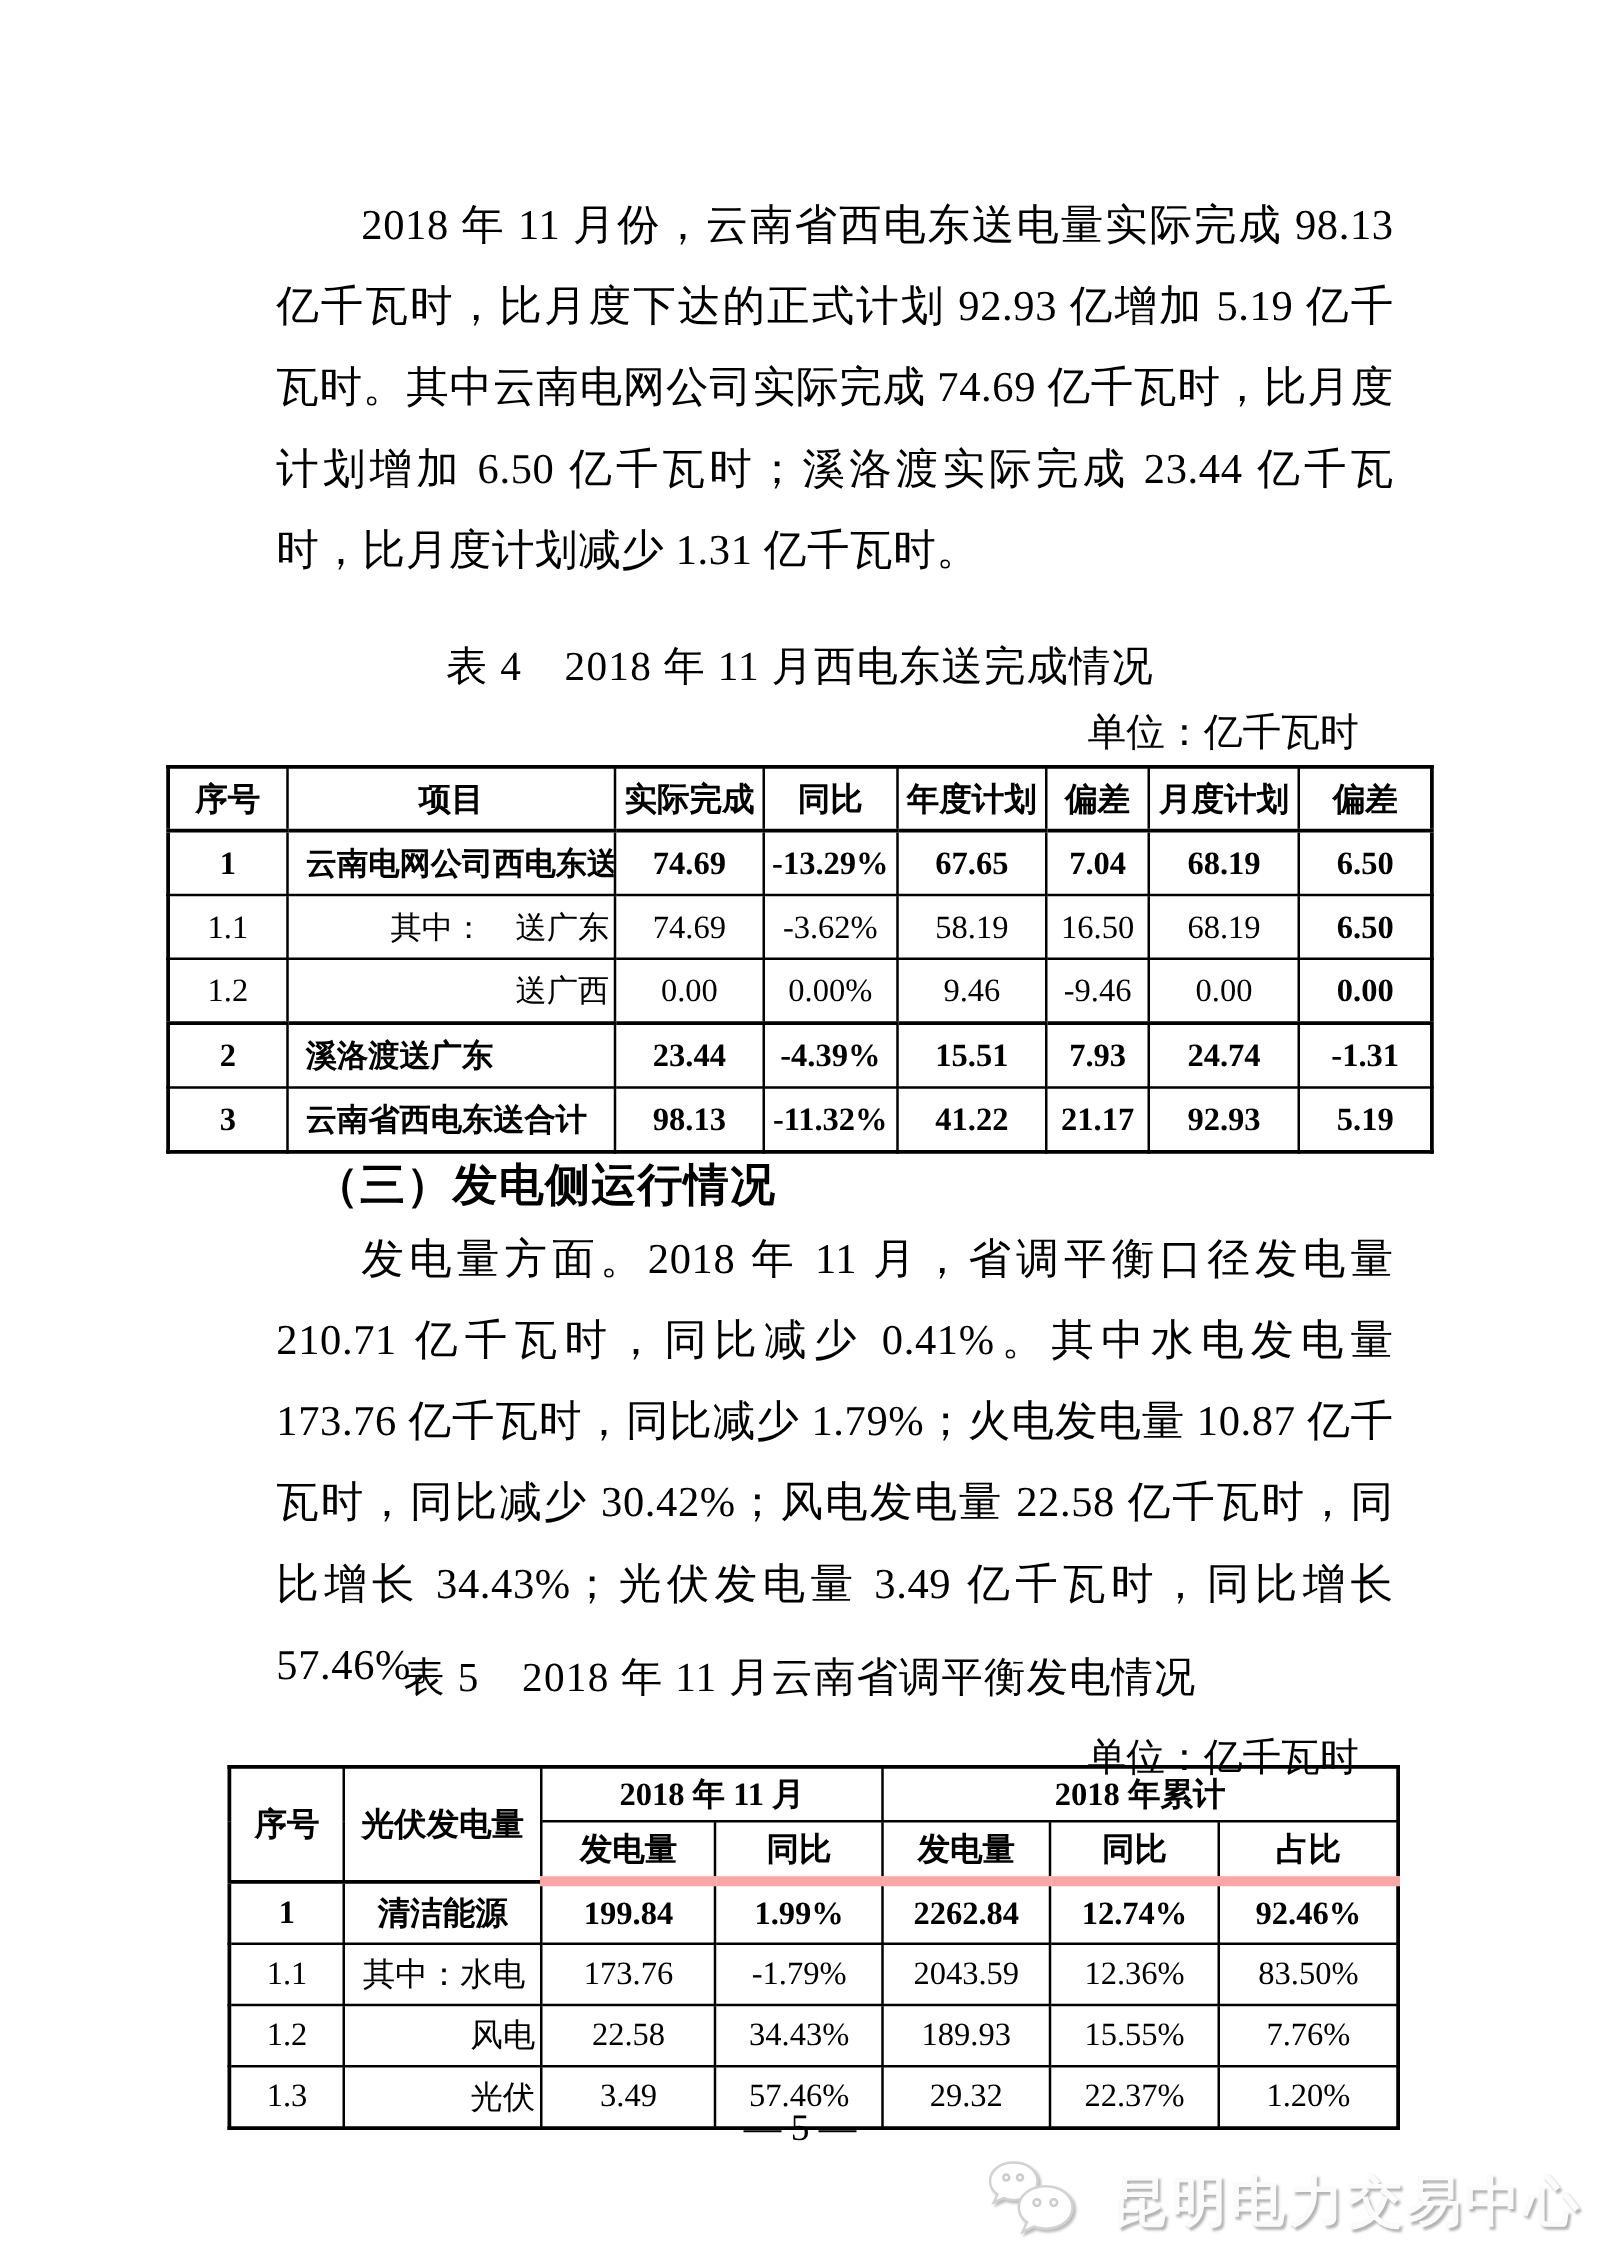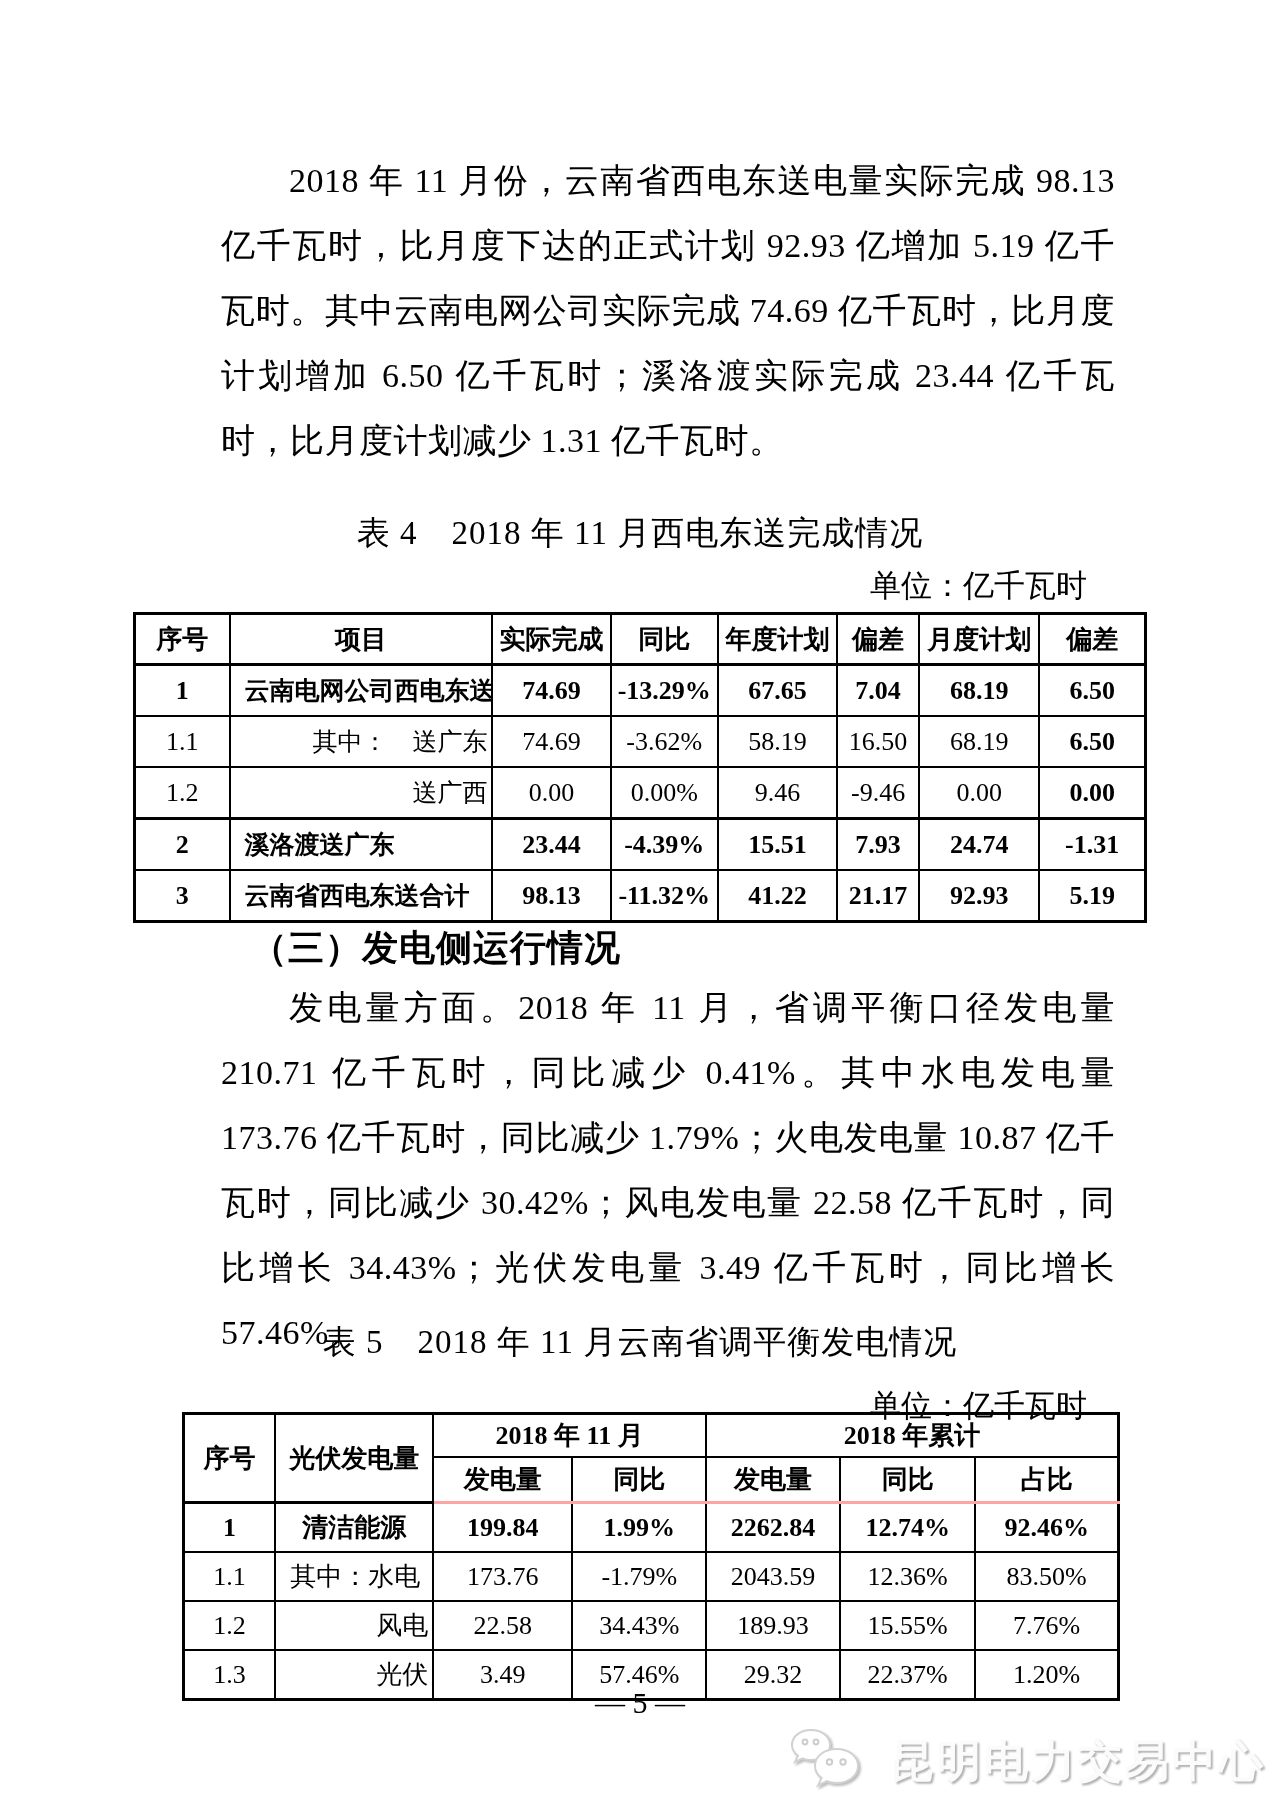--- a/index.html
+++ b/index.html
@@ -60,21 +60,21 @@
   }
   th { font-weight: bold; }
   #table4-wrap { left: 133px; top: 612px; width: 1014px; }
   #table5-wrap { left: 182px; top: 1412px; width: 938px; }
 
   #table4 thead th { height: 36px; border-bottom: 3px solid #000; }
   #table4 tbody td { height: 37px; }
   #table4 tr.sep-thick td { border-bottom: 3px solid #000; }
 
   #table5 thead tr.hr1 th { height: 26px; padding: 3px 4px; }
-  #table5 thead tr.hr2 th { height: 28px; padding: 4px 4px; border-bottom: 3px solid #fca5a5; }
+  #table5 thead tr.hr2 th { height: 28px; padding: 4px 4px; border-bottom: 8px solid #fca5a5; }
   #table5 thead th.spans { border-bottom: 3px solid #000; }
   #table5 tbody td { height: 30px; }
 
   .b  { font-weight: bold; }
   .al { text-align: left;  padding-left: 14px; }
   .ar { text-align: right; }
   td.item { font-size: 25px; }
 
   tr.rowbold td { font-weight: bold; }
 

